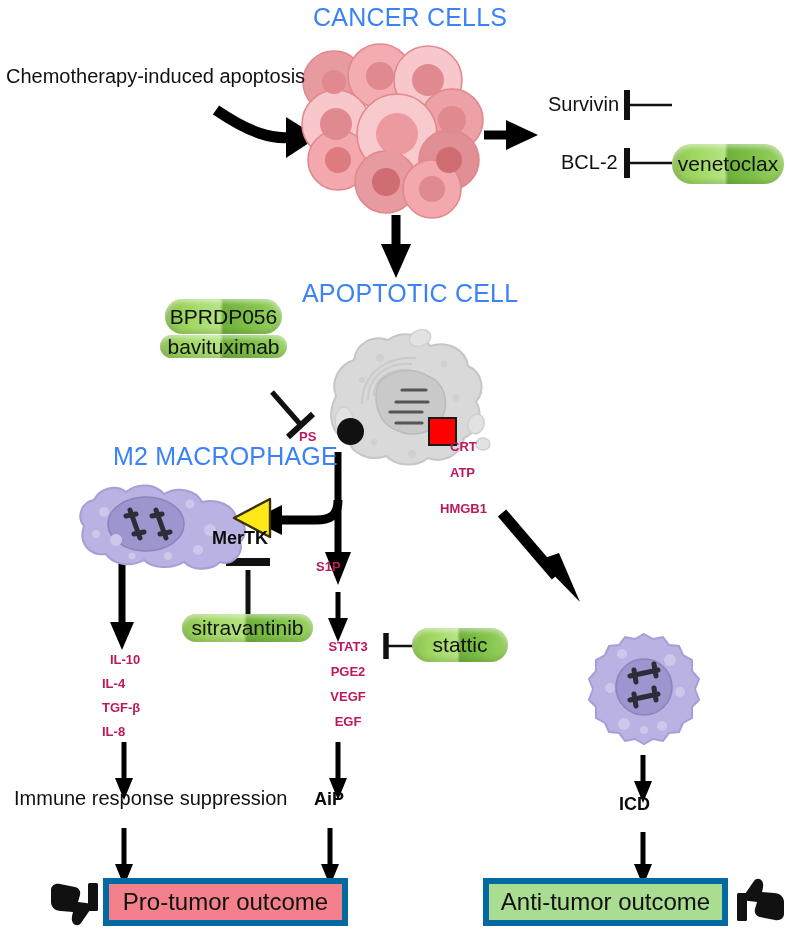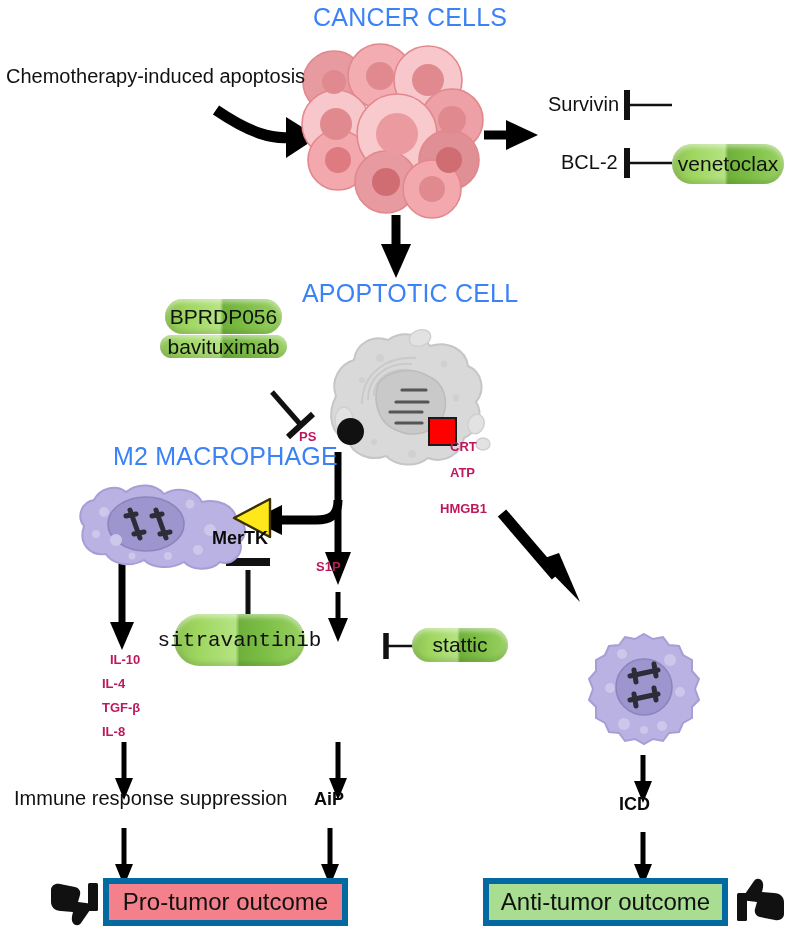--- a/index.html
+++ b/index.html
@@ -285,21 +285,21 @@
       <circle cx="96" cy="62" r="5"></circle>
       <circle cx="40" cy="94" r="6"></circle>
       <circle cx="78" cy="96" r="5"></circle>
       <circle cx="60" cy="100" r="4"></circle>
     </g>
   </svg>
 
   <div class="pill" style="left:672px;top:144px;width:112px;height:40px;">venetoclax</div>
   <div class="pill" style="left:165px;top:299px;width:117px;height:35px;">BPRDP056</div>
   <div class="pill" style="left:160px;top:335px;width:127px;height:23px;">bavituximab</div>
-  <div class="pill" style="left:174px;top:614px;width:131px;height:52px;font-family:Liberation Mono, monospace;">sitravantinib</div>
+  <div class="pill" style="left:182px;top:614px;width:131px;height:28px;">sitravantinib</div>
   <div class="pill" style="left:412px;top:628px;width:96px;height:34px;">stattic</div>
 
   <div class="abs hdr" style="left:313px;top:3px;">CANCER CELLS</div>
   <div class="abs hdr" style="left:302px;top:279px;">APOPTOTIC CELL</div>
   <div class="abs hdr" style="left:67px;top:442px;margin-left:46px;">M2 MACROPHAGE</div>
 
   <div class="abs plain" style="left:6px;top:65px;">Chemotherapy-induced apoptosis</div>
   <div class="abs plain" style="left:548px;top:93px;">Survivin</div>
   <div class="abs plain" style="left:561px;top:151px;">BCL-2</div>
   <div class="abs plain" style="left:14px;top:787px;">Immune response suppression</div>
@@ -313,20 +313,26 @@
   <div class="abs bold-lg" style="left:314px;top:789px;">AiP</div>
   <div class="abs bold-lg" style="left:619px;top:794px;">ICD</div>
 
   <div class="abs" style="left:102px;top:648px;">
     <div class="bold" style="line-height:24px;text-align:right;">IL-10</div>
     <div class="bold" style="line-height:24px;">IL-4</div>
     <div class="bold" style="line-height:24px;">TGF-β</div>
     <div class="bold" style="line-height:24px;">IL-8</div>
   </div>
 
+  <div class="abs" style="left:313px;top:634px;text-align:center;width:70px;">
+    <div class="bold" style="line-height:25px;">STAT3</div>
+    <div class="bold" style="line-height:25px;">PGE2</div>
+    <div class="bold" style="line-height:25px;">VEGF</div>
+    <div class="bold" style="line-height:25px;">EGF</div>
+  </div>
 
   <div class="obox pro" style="left:103px;top:878px;width:245px;height:48px;">
     <span class="outcome-txt">Pro-tumor outcome</span>
   </div>
   <div class="obox anti" style="left:483px;top:878px;width:245px;height:48px;">
     <span class="outcome-txt">Anti-tumor outcome</span>
   </div>
 
   <svg class="abs" style="left:48px;top:878px;width:52px;height:50px;" viewBox="0 0 52 50">
     <path d="M3,12 C3,8 7,5 12,6 L27,9 C31,10 33,13 32,17 L30,24

